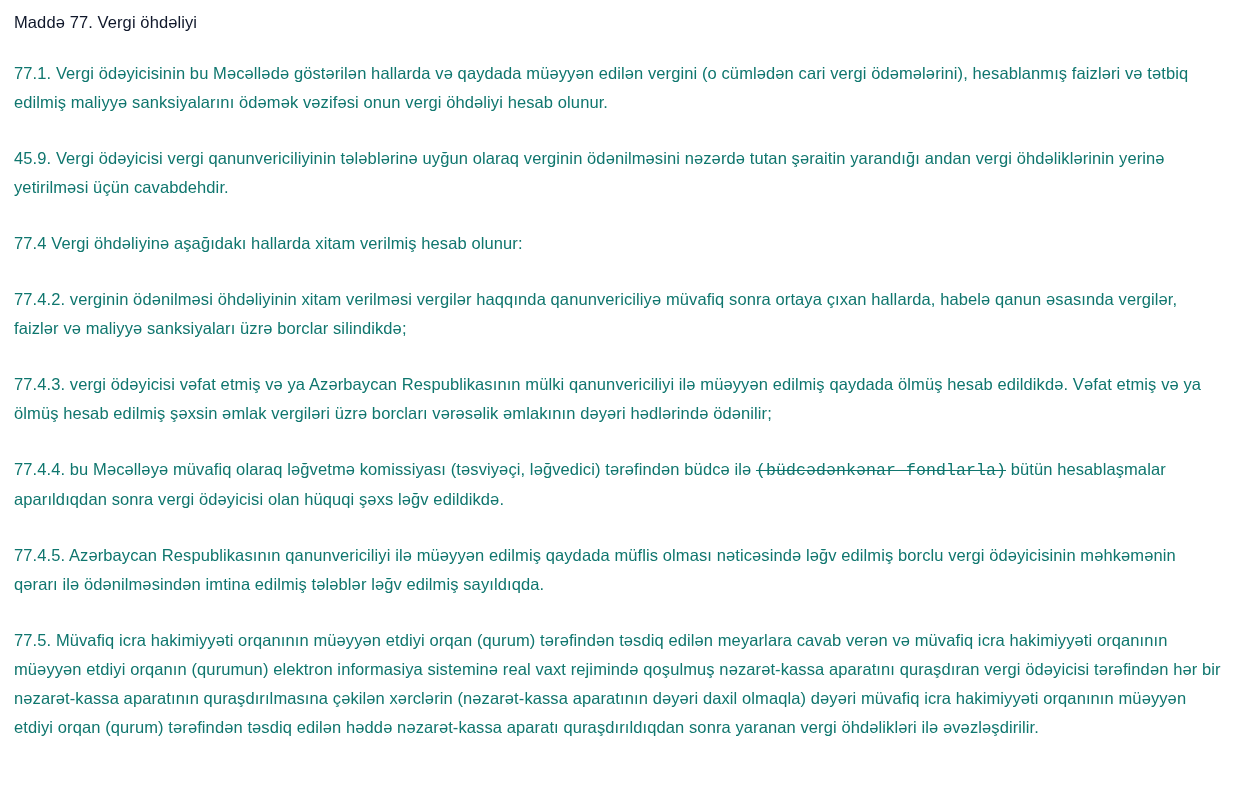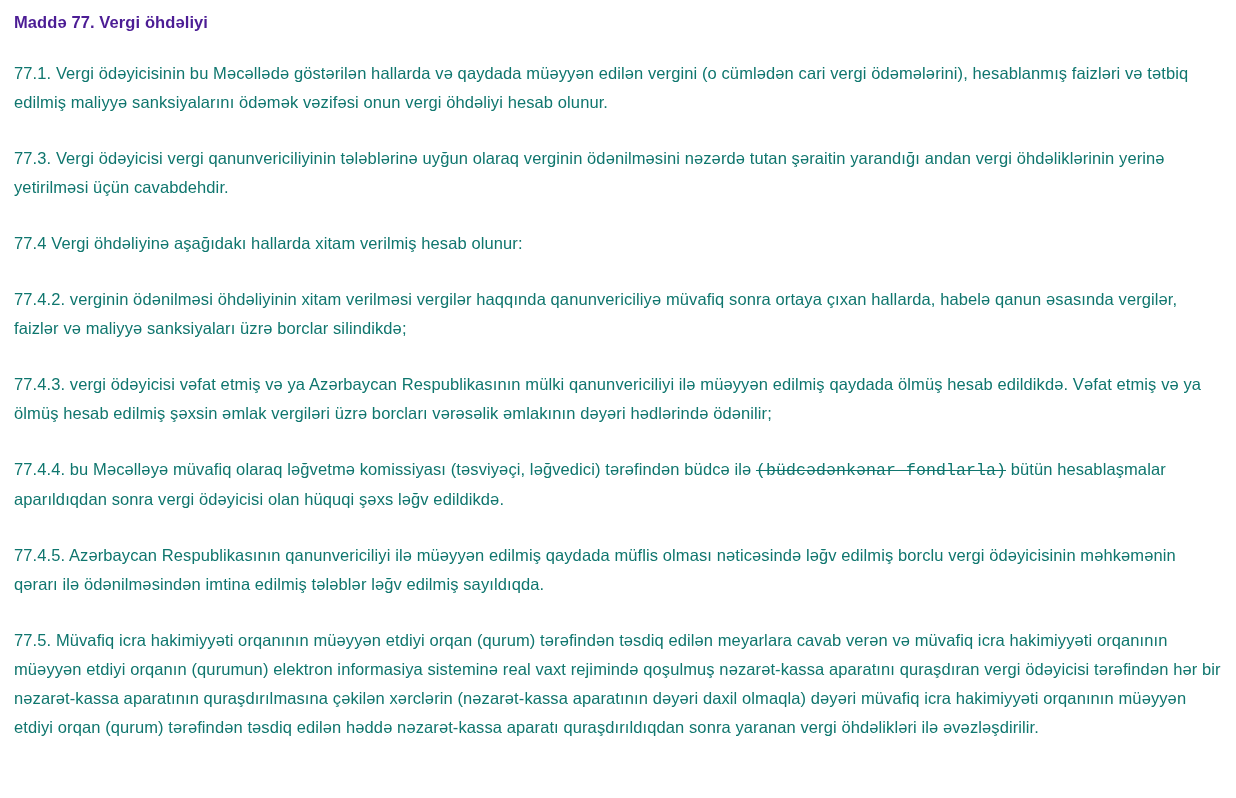--- a/index.html
+++ b/index.html
@@ -13,22 +13,22 @@
     overflow: hidden;
     font-family: "Liberation Sans", "DejaVu Sans", sans-serif;
     color: #3d3d3d;
   }
   .doc {
     padding: 12px 14px 0 14px;
     box-sizing: border-box;
   }
   .article-title {
     font-size: 16.5px;
-    font-weight: 700;
-    color: #4c1d95;
+    font-weight: 400;
+    color: #0f172a;
     margin: 0 0 26px 0;
     line-height: 1.3;
     letter-spacing: 0.1px;
   }
   .paragraphs p {
     font-size: 16.5px;
     font-weight: 400;
     line-height: 29px;
     margin: 0 0 27px 0;
     color: #0f766e;
@@ -39,21 +39,21 @@
     font-family: Liberation Mono, monospace;
   }
 </style>
 </head>
 <body>
 
 <div class="doc">
   <h1 class="article-title">Maddə 77. Vergi öhdəliyi</h1>
   <div class="paragraphs" id="paragraphs">
       <p>77.1. Vergi ödəyicisinin bu Məcəllədə göstərilən hallarda və qaydada müəyyən edilən vergini (o cümlədən cari vergi ödəmələrini), hesablanmış faizləri və tətbiq edilmiş maliyyə sanksiyalarını ödəmək vəzifəsi onun vergi öhdəliyi hesab olunur.</p>
-      <p>77.3. Vergi ödəyicisi vergi qanunvericiliyinin tələblərinə uyğun olaraq verginin ödənilməsini nəzərdə tutan şəraitin yarandığı andan vergi öhdəliklərinin yerinə yetirilməsi üçün cavabdehdir.</p>
+      <p>45.9. Vergi ödəyicisi vergi qanunvericiliyinin tələblərinə uyğun olaraq verginin ödənilməsini nəzərdə tutan şəraitin yarandığı andan vergi öhdəliklərinin yerinə yetirilməsi üçün cavabdehdir.</p>
       <p>77.4 Vergi öhdəliyinə aşağıdakı hallarda xitam verilmiş hesab olunur:</p>
       <p>77.4.2. verginin ödənilməsi öhdəliyinin xitam verilməsi vergilər haqqında qanunvericiliyə müvafiq sonra ortaya çıxan hallarda, habelə qanun əsasında vergilər, faizlər və maliyyə sanksiyaları üzrə borclar silindikdə;</p>
       <p>77.4.3. vergi ödəyicisi vəfat etmiş və ya Azərbaycan Respublikasının mülki qanunvericiliyi ilə müəyyən edilmiş qaydada ölmüş hesab edildikdə. Vəfat etmiş və ya ölmüş hesab edilmiş şəxsin əmlak vergiləri üzrə borcları vərəsəlik əmlakının dəyəri hədlərində ödənilir;</p>
       <p><span>77.4.4. bu Məcəlləyə müvafiq olaraq ləğvetmə komissiyası (təsviyəçi, ləğvedici) tərəfindən büdcə ilə </span><span class="strike">(büdcədənkənar fondlarla)</span><span> bütün hesablaşmalar aparıldıqdan sonra vergi ödəyicisi olan hüquqi şəxs ləğv edildikdə.</span></p>
       <p>77.4.5. Azərbaycan Respublikasının qanunvericiliyi ilə müəyyən edilmiş qaydada müflis olması nəticəsində ləğv edilmiş borclu vergi ödəyicisinin məhkəmənin qərarı ilə ödənilməsindən imtina edilmiş tələblər ləğv edilmiş sayıldıqda.</p>
       <p>77.5. Müvafiq icra hakimiyyəti orqanının müəyyən etdiyi orqan (qurum) tərəfindən təsdiq edilən meyarlara cavab verən və müvafiq icra hakimiyyəti orqanının müəyyən etdiyi orqanın (qurumun) elektron informasiya sisteminə real vaxt rejimində qoşulmuş nəzarət-kassa aparatını quraşdıran vergi ödəyicisi tərəfindən hər bir nəzarət-kassa aparatının quraşdırılmasına çəkilən xərclərin (nəzarət-kassa aparatının dəyəri daxil olmaqla) dəyəri müvafiq icra hakimiyyəti orqanının müəyyən etdiyi orqan (qurum) tərəfindən təsdiq edilən həddə nəzarət-kassa aparatı quraşdırıldıqdan sonra yaranan vergi öhdəlikləri ilə əvəzləşdirilir.</p>
     </div>
 </div>
 
 </body></html>

